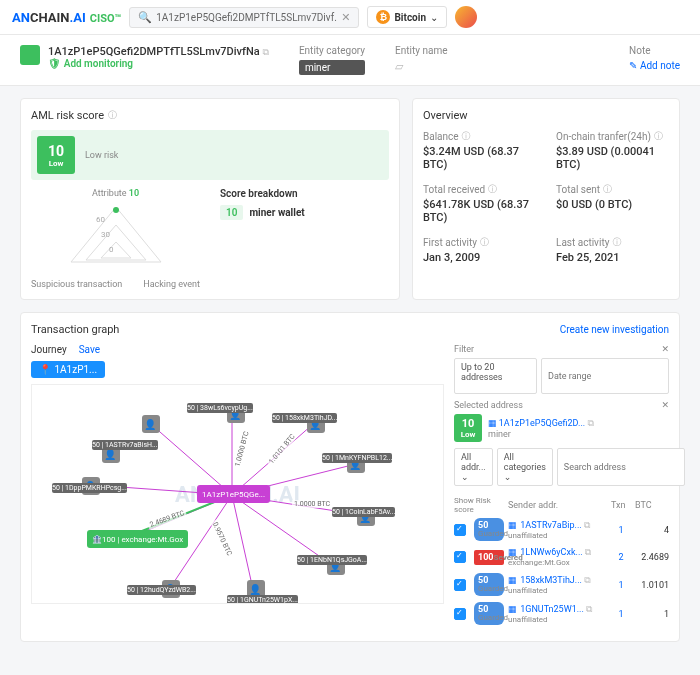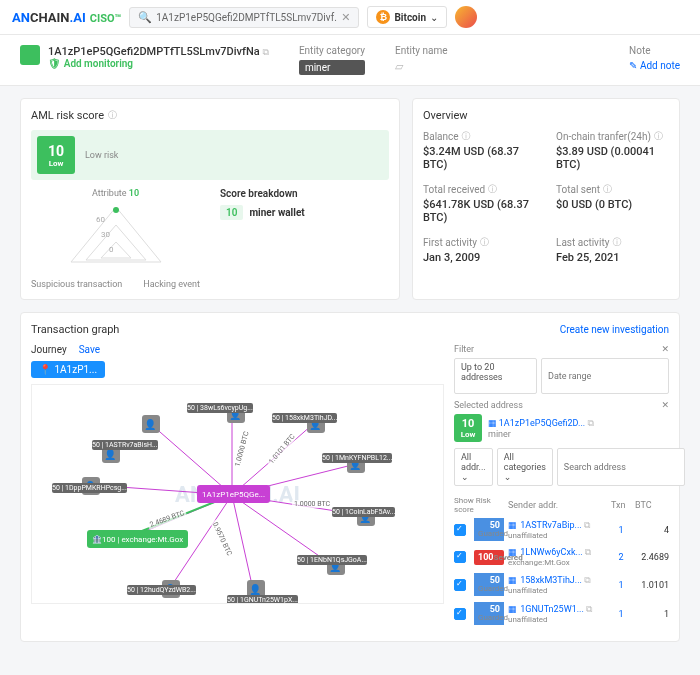--- a/index.html
+++ b/index.html
@@ -52,21 +52,21 @@
 .addr-chip{background:#1890ff;color:#fff;padding:3px 8px;border-radius:3px;font-size:10px;display:inline-flex;align-items:center;gap:3px}
 .graph-split{display:flex;gap:10px}
 .graph-area{flex:1;position:relative;height:220px;border:1px solid #eee;overflow:hidden}
 .watermark{position:absolute;top:50%;left:50%;transform:translate(-50%,-50%);font-size:22px;color:#e0e8f0;font-weight:700;pointer-events:none}
 .filter-panel{width:215px;font-size:9px}
 .fp-head{display:flex;justify-content:space-between;align-items:flex-start;color:#888;margin-bottom:4px}
 .fp-row{display:flex;gap:4px;margin-bottom:6px}
 .fp-sel{border:1px solid #ddd;padding:3px 6px;border-radius:2px;flex:1;color:#555;background:#fff;font-size:9px}
 .fp-input{border:1px solid #ddd;padding:12px 6px;border-radius:2px;flex:1;font-size:9px}
 .sel-addr-box{display:flex;gap:6px;align-items:center;margin-bottom:6px}
-.badge-50{background:#4a90e2;color:#fff;padding:3px 4px;border-radius:0;font-weight:700;text-align:right;min-width:26px;font-size:9px;line-height:1}
+.badge-50{background:#4a90e2;color:#fff;padding:3px 4px;border-radius:6px;font-weight:700;text-align:left;min-width:26px;font-size:9px;line-height:1}
 .badge-50 .sub{font-size:7px;display:block;font-weight:400}
 .badge-100{background:#e53935;color:#fff;padding:3px 4px;border-radius:2px;font-weight:700;text-align:center;min-width:26px;font-size:9px;line-height:1}
 .tbl-head{display:grid;grid-template-columns:16px 30px 1fr 20px 34px;gap:4px;color:#888;align-items:center;margin-bottom:4px}
 .tbl-row{display:grid;grid-template-columns:16px 30px 1fr 20px 34px;gap:4px;align-items:center;margin-bottom:6px}
 .tbl-row .addr{color:#0066ff;font-size:9px;overflow:hidden;text-overflow:ellipsis}
 .tbl-row .sub{color:#888;font-size:8px}
 .chk{width:12px;height:12px;border:1px solid #1890ff;background:#1890ff;border-radius:2px;position:relative}
 .chk::after{content:"✓";color:#fff;font-size:8px;position:absolute;top:-1px;left:1px}
 .copy-i{color:#bbb;font-size:9px;cursor:pointer}
 .node{position:absolute;width:18px;height:18px;background:#888;border-radius:3px;display:flex;align-items:center;justify-content:center;color:#fff;font-size:10px}

